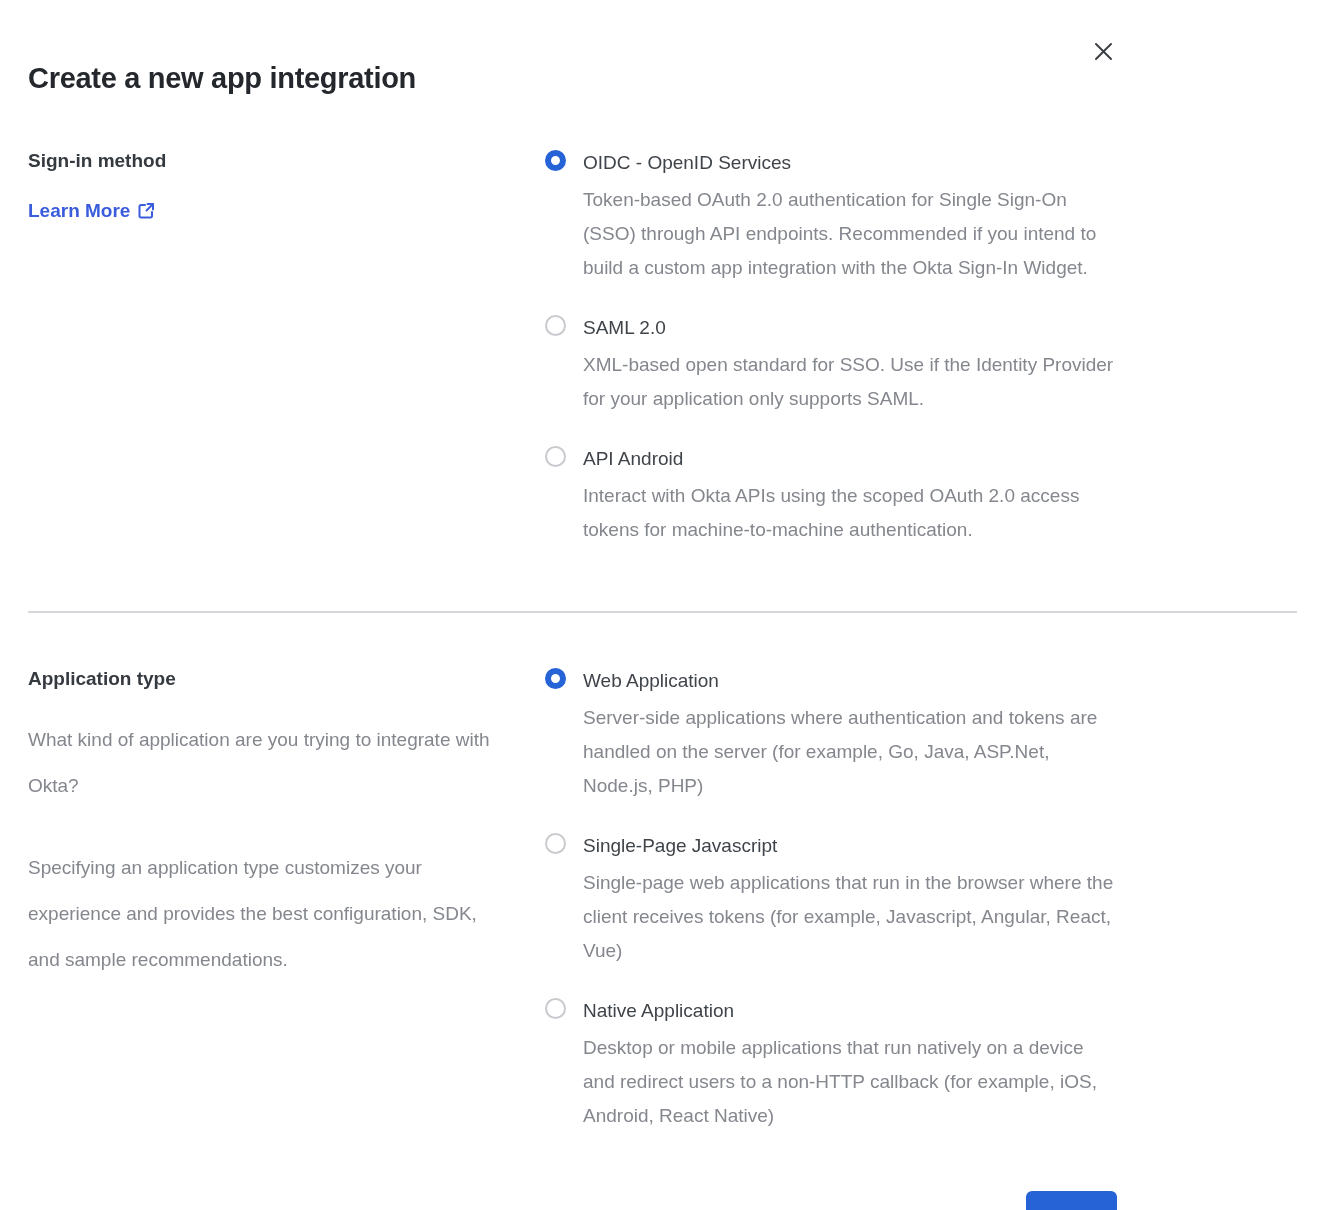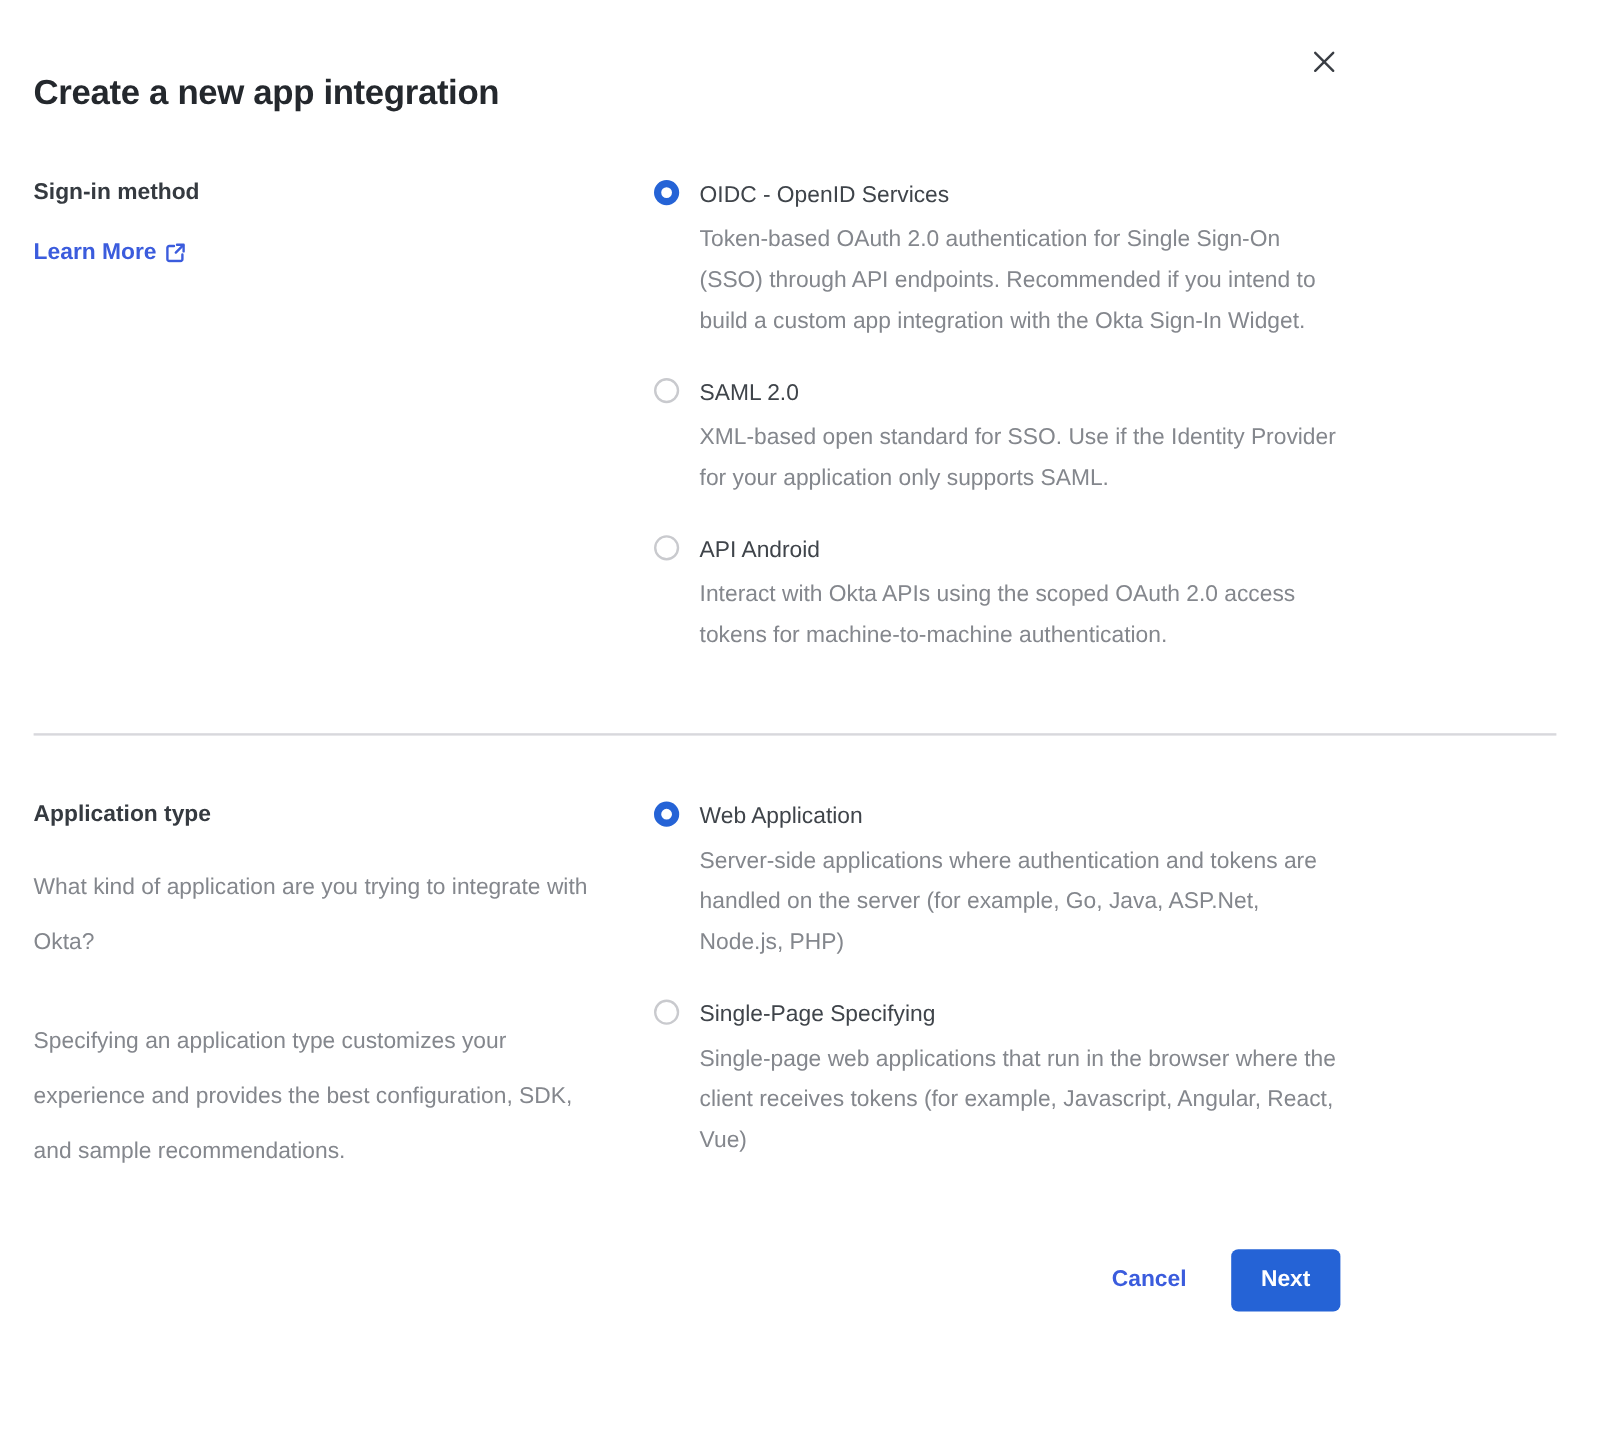--- a/index.html
+++ b/index.html
@@ -108,22 +108,29 @@
       <div class="option">
         <span class="radio selected"></span>
         <span class="option-text">
           <span class="option-label">Web Application</span>
           <span class="option-desc">Server-side applications where authentication and tokens are handled on the server (for example, Go, Java, ASP.Net, Node.js, PHP)</span>
         </span>
       </div>
       <div class="option">
         <span class="radio"></span>
         <span class="option-text">
-          <span class="option-label">Single-Page Specifying</span>
+          <span class="option-label">Single-Page Javascript</span>
           <span class="option-desc">Single-page web applications that run in the browser where the client receives tokens (for example, Javascript, Angular, React, Vue)</span>
+        </span>
+      </div>
+      <div class="option">
+        <span class="radio"></span>
+        <span class="option-text">
+          <span class="option-label">Native Application</span>
+          <span class="option-desc">Desktop or mobile applications that run natively on a device and redirect users to a non-HTTP callback (for example, iOS, Android, React Native)</span>
         </span>
       </div>
     </div>
   </div>
 
   <div class="footer">
     <button class="cancel-link">Cancel</button>
     <button class="next-btn">Next</button>
   </div>
 

